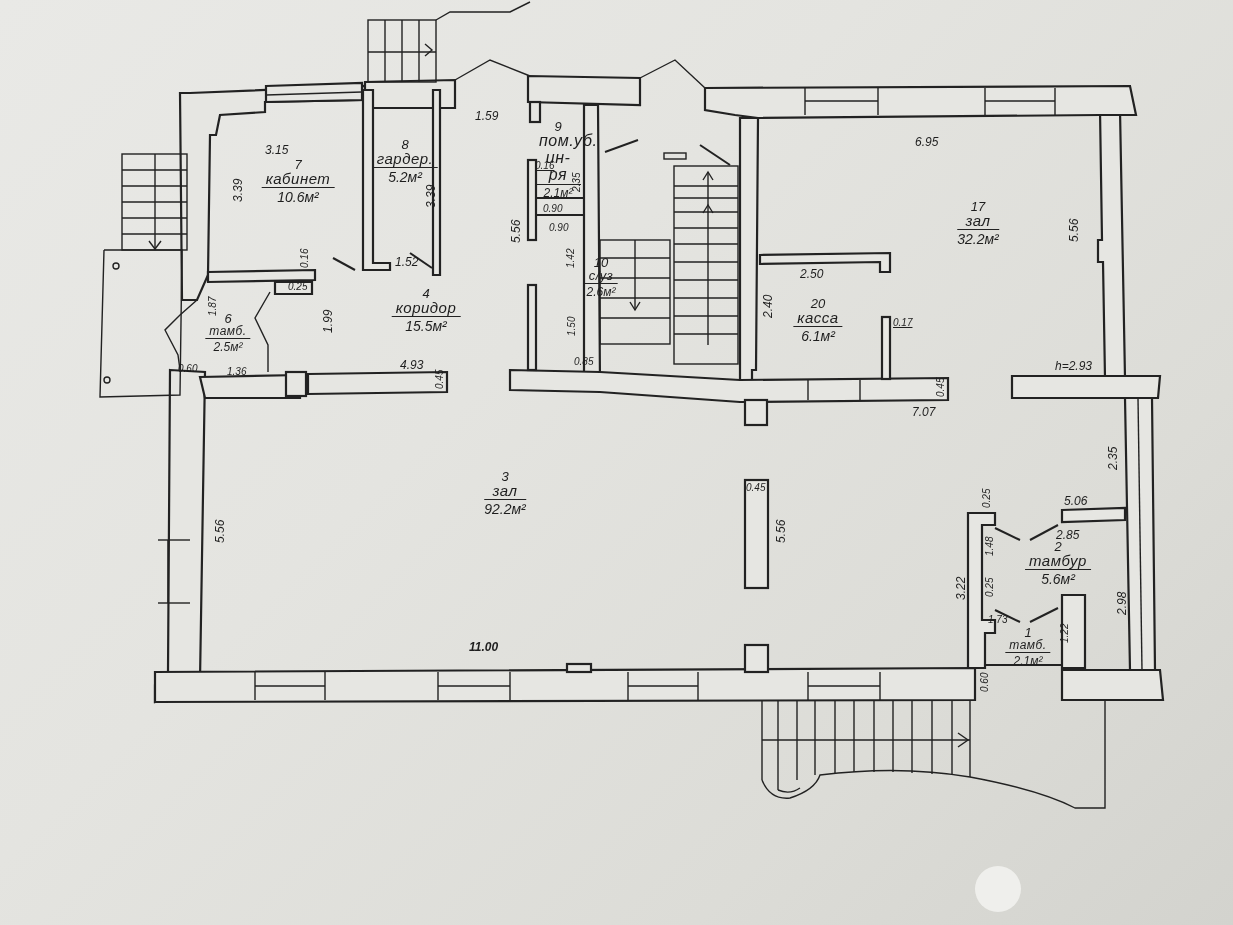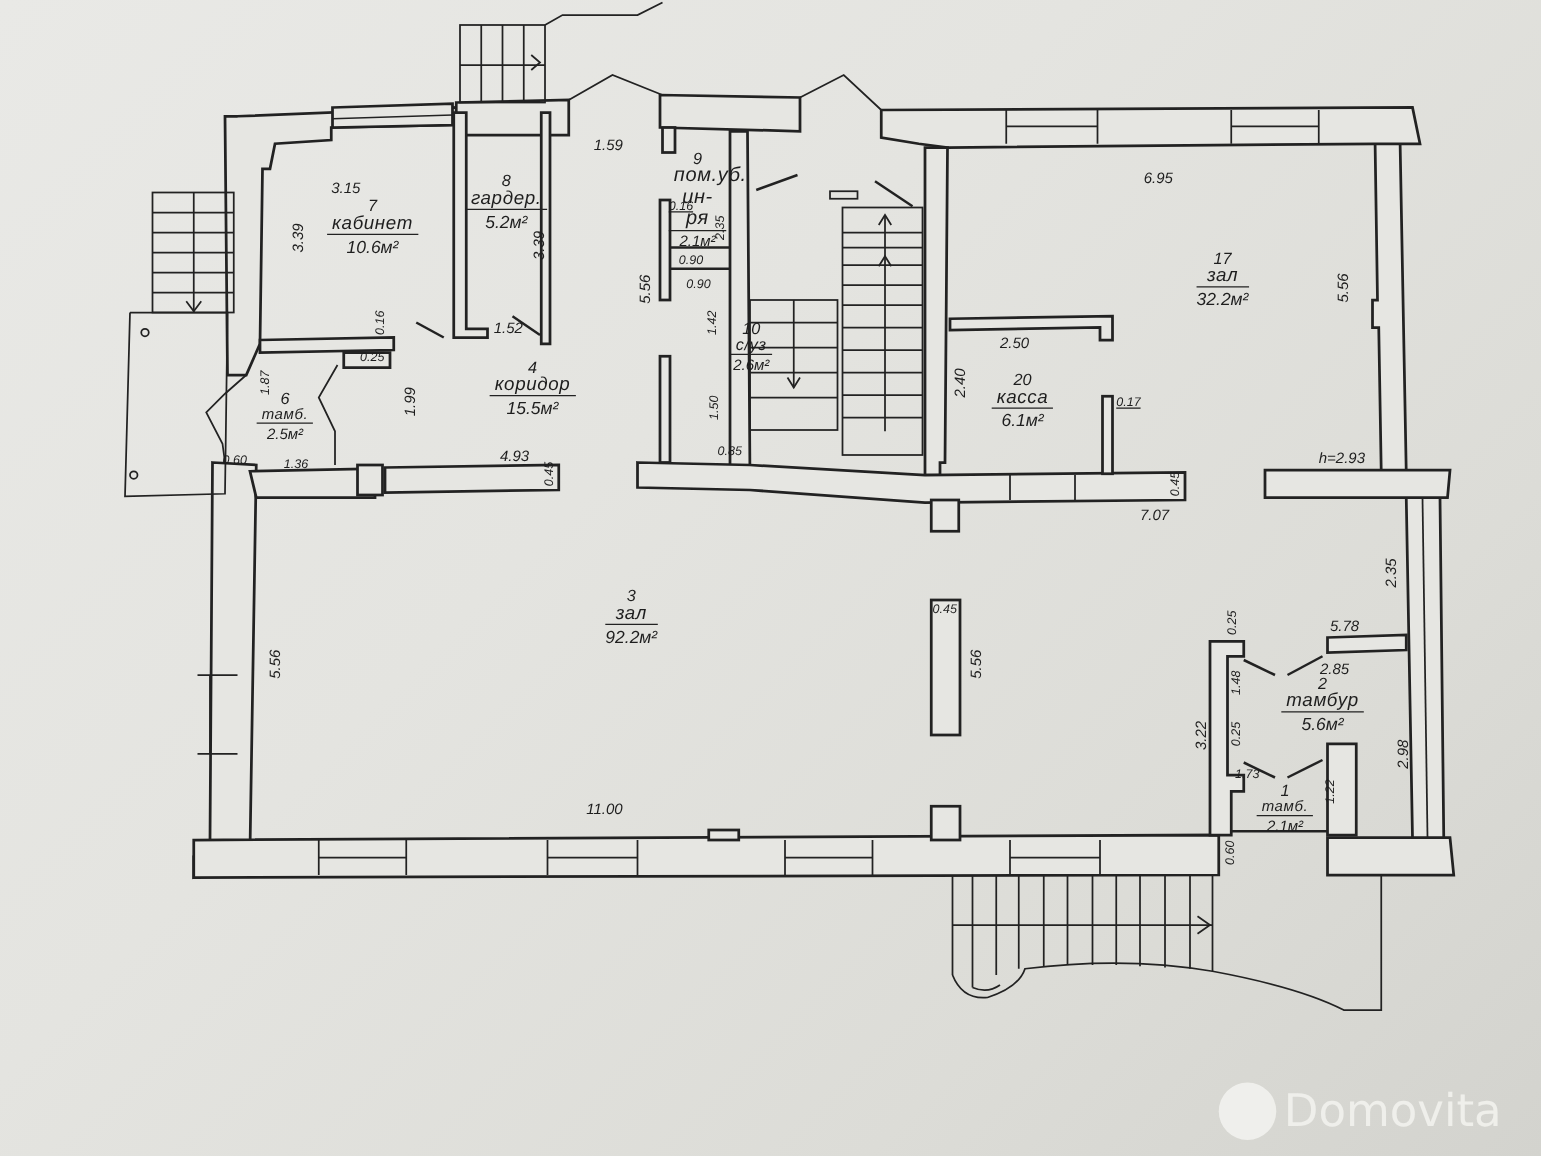--- a/index.html
+++ b/index.html
@@ -278,29 +278,28 @@
 <span class="lbl dim small" style="left:288px;top:282px;">0.25</span>
 <span class="lbl dim small vert" style="left:208px;top:316px;">1.87</span>
 <span class="lbl dim vert" style="left:322px;top:333px;">1.99</span>
 <span class="lbl dim" style="left:400px;top:359px;">4.93</span>
 <span class="lbl dim small vert" style="left:435px;top:389px;">0.45</span>
 <span class="lbl dim small" style="left:178px;top:364px;">0.60</span>
 <span class="lbl dim small" style="left:227px;top:367px;">1.36</span>
 <span class="lbl dim vert" style="left:214px;top:543px;">5.56</span>
 <span class="lbl dim small" style="left:746px;top:483px;">0.45</span>
 <span class="lbl dim vert" style="left:775px;top:543px;">5.56</span>
-<span class="lbl dim" style="left:469px;top:641px;">11.00</span>
+<span class="lbl dim" style="left:469px;top:641px;font-weight:bold;">11.00</span>
 <span class="lbl dim vert" style="left:1107px;top:470px;">2.35</span>
 <span class="lbl dim small vert" style="left:982px;top:508px;">0.25</span>
-<span class="lbl dim" style="left:1064px;top:495px;">5.78</span>
+<span class="lbl dim" style="left:1064px;top:495px;">5.06</span>
 <span class="lbl dim" style="left:1056px;top:529px;">2.85</span>
 <span class="lbl dim small vert" style="left:985px;top:556px;">1.48</span>
 <span class="lbl dim small vert" style="left:985px;top:597px;">0.25</span>
 <span class="lbl dim vert" style="left:955px;top:600px;">3.22</span>
 <span class="lbl dim small" style="left:988px;top:615px;">1.73</span>
 <span class="lbl dim small vert" style="left:1060px;top:643px;">1.22</span>
 <span class="lbl dim vert" style="left:1116px;top:615px;">2.98</span>
 <span class="lbl dim small vert" style="left:980px;top:692px;">0.60</span>
 
 <div class="watermark">
   <div class="wm-circle"></div>
-  <span>Domovita</span>
 </div>
 
 </body></html>

